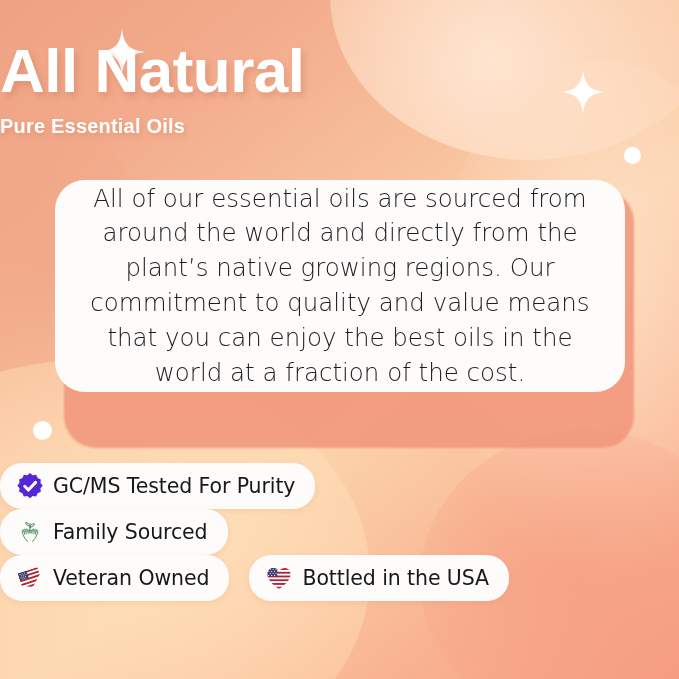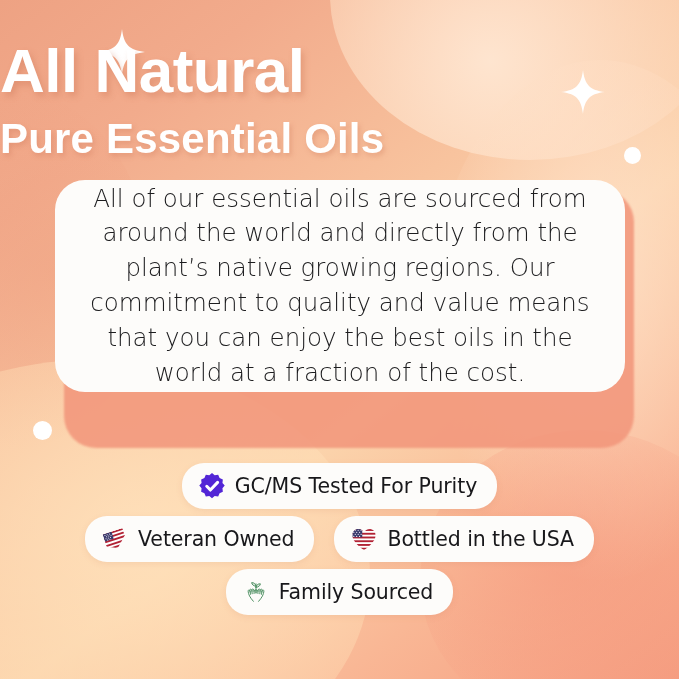--- a/index.html
+++ b/index.html
@@ -80,21 +80,21 @@
   .title {
     font-size: 62px;
     font-weight: 700;
     letter-spacing: -0.5px;
     color: #ffffff;
     line-height: 1.05;
     margin: 0;
     text-shadow: 3px 4px 6px rgba(205,120,88,0.42);
   }
   .subtitle {
-    font-size: 42px;
+    font-size: 20px;
     font-weight: 600;
     color: #ffffff;
     letter-spacing: 0.2px;
     margin: 12px 0 0 0;
     text-shadow: 2px 3px 5px rgba(205,120,88,0.36);
   }
 
   
   .card-shadow {
     position: absolute;
@@ -132,23 +132,21 @@
   }
 
   
   .badges {
     position: absolute;
     left: 0; right: 0;
     top: 463px;
   }
   .badge-row {
     display: flex;
-    justify-content: center;
     gap: 20px;
-    margin-bottom: 7px;
   }
   .badge {
     display: inline-flex;
     align-items: center;
     gap: 9px;
     background: #fdfcfa;
     border-radius: 22px;
     padding: 9px 20px 9px 16px;
     box-shadow: 0 2px 6px rgba(196,114,86,0.13);
   }
@@ -207,20 +205,48 @@
 
     <div class="badge-row">
       <div class="badge">
         <span class="badge-icon">
           <svg viewBox="0 0 48 48" aria-hidden="true">
             <path d="M24 1.5 l4.6 3.9 6-0.7 2.4 5.6 5.6 2.4 -0.7 6 3.9 4.6 -3.9 4.6 0.7 6 -5.6 2.4 -2.4 5.6 -6-0.7 -4.6 3.9 -4.6-3.9 -6 0.7 -2.4-5.6 -5.6-2.4 0.7-6 -3.9-4.6 3.9-4.6 -0.7-6 5.6-2.4 2.4-5.6 6 0.7z" fill="#5326d6"></path>
             <path d="M15 24.5 l6.2 6.4 L33.6 17.8" fill="none" stroke="#ffffff" stroke-width="5.2" stroke-linecap="round" stroke-linejoin="round"></path>
           </svg>
         </span>
         <span class="badge-label">GC/MS Tested For Purity</span>
+      </div>
+    </div>
+
+    <div class="badge-row">
+      <div class="badge">
+        <span class="badge-icon">
+          <svg viewBox="0 0 48 48" aria-hidden="true">
+            <g fill="none" stroke="#4f9163" stroke-width="1.7" stroke-linecap="round" stroke-linejoin="round">
+
+              <path d="M24 22 V10"></path>
+
+              <path d="M24 14 C20 14 17 11.5 16.5 8 C20.5 7.6 23.6 10 24 14 Z" fill="#4f9163" fill-opacity="0.18"></path>
+
+              <path d="M24 16 C28 16 31 13.5 31.5 10 C27.5 9.6 24.4 12 24 16 Z" fill="#4f9163" fill-opacity="0.18"></path>
+
+              <path d="M19.5 40 C17 37 14.5 34 13 31 C11.5 28 10.5 25 10.5 22.5 C10.5 21 11.5 20.2 12.5 20.8 C13.4 21.4 14 22.8 14.4 24.4"></path>
+              <path d="M14.6 28 C14 25.6 13.5 23 13.6 20.6 C13.7 19.1 14.9 18.5 15.7 19.3 C16.4 20 16.8 21.4 17.1 23"></path>
+              <path d="M17.4 27 C17 24.6 16.9 22.2 17.3 20 C17.6 18.5 18.9 18.2 19.5 19.2 C20 20 20.2 21.4 20.3 23"></path>
+              <path d="M20.6 26.6 C20.6 24.6 20.9 22.6 21.6 20.9 C22.2 19.6 23.4 19.7 23.7 21 C24 22.2 24 24 23.9 25.6"></path>
+
+              <path d="M28.5 40 C31 37 33.5 34 35 31 C36.5 28 37.5 25 37.5 22.5 C37.5 21 36.5 20.2 35.5 20.8 C34.6 21.4 34 22.8 33.6 24.4"></path>
+              <path d="M33.4 28 C34 25.6 34.5 23 34.4 20.6 C34.3 19.1 33.1 18.5 32.3 19.3 C31.6 20 31.2 21.4 30.9 23"></path>
+              <path d="M30.6 27 C31 24.6 31.1 22.2 30.7 20 C30.4 18.5 29.1 18.2 28.5 19.2 C28 20 27.8 21.4 27.7 23"></path>
+              <path d="M27.4 26.6 C27.4 24.6 27.1 22.6 26.4 20.9 C25.8 19.6 24.6 19.7 24.3 21 C24 22.2 24 24 24.1 25.6"></path>
+            </g>
+          </svg>
+        </span>
+        <span class="badge-label">Family Sourced</span>
       </div>
     </div>
 
     <div class="badge-row">
       <div class="badge">
         <span class="badge-icon">
           <svg viewBox="0 0 48 48" aria-hidden="true">
             <g transform="rotate(-18 24 24)">
               <clipPath id="vflag">
                 <path d="M6 10 h36 v13 l-18 17 -18 -8 z"></path>
@@ -284,42 +310,14 @@
                   <circle cx="11.5" cy="19.5" r="1"></circle>
                   <circle cx="16.5" cy="19.5" r="1"></circle>
               </g>
             </g>
           </svg>
         </span>
         <span class="badge-label">Bottled in the USA</span>
       </div>
     </div>
 
-    <div class="badge-row">
-      <div class="badge">
-        <span class="badge-icon">
-          <svg viewBox="0 0 48 48" aria-hidden="true">
-            <g fill="none" stroke="#4f9163" stroke-width="1.7" stroke-linecap="round" stroke-linejoin="round">
-
-              <path d="M24 22 V10"></path>
-
-              <path d="M24 14 C20 14 17 11.5 16.5 8 C20.5 7.6 23.6 10 24 14 Z" fill="#4f9163" fill-opacity="0.18"></path>
-
-              <path d="M24 16 C28 16 31 13.5 31.5 10 C27.5 9.6 24.4 12 24 16 Z" fill="#4f9163" fill-opacity="0.18"></path>
-
-              <path d="M19.5 40 C17 37 14.5 34 13 31 C11.5 28 10.5 25 10.5 22.5 C10.5 21 11.5 20.2 12.5 20.8 C13.4 21.4 14 22.8 14.4 24.4"></path>
-              <path d="M14.6 28 C14 25.6 13.5 23 13.6 20.6 C13.7 19.1 14.9 18.5 15.7 19.3 C16.4 20 16.8 21.4 17.1 23"></path>
-              <path d="M17.4 27 C17 24.6 16.9 22.2 17.3 20 C17.6 18.5 18.9 18.2 19.5 19.2 C20 20 20.2 21.4 20.3 23"></path>
-              <path d="M20.6 26.6 C20.6 24.6 20.9 22.6 21.6 20.9 C22.2 19.6 23.4 19.7 23.7 21 C24 22.2 24 24 23.9 25.6"></path>
-
-              <path d="M28.5 40 C31 37 33.5 34 35 31 C36.5 28 37.5 25 37.5 22.5 C37.5 21 36.5 20.2 35.5 20.8 C34.6 21.4 34 22.8 33.6 24.4"></path>
-              <path d="M33.4 28 C34 25.6 34.5 23 34.4 20.6 C34.3 19.1 33.1 18.5 32.3 19.3 C31.6 20 31.2 21.4 30.9 23"></path>
-              <path d="M30.6 27 C31 24.6 31.1 22.2 30.7 20 C30.4 18.5 29.1 18.2 28.5 19.2 C28 20 27.8 21.4 27.7 23"></path>
-              <path d="M27.4 26.6 C27.4 24.6 27.1 22.6 26.4 20.9 C25.8 19.6 24.6 19.7 24.3 21 C24 22.2 24 24 24.1 25.6"></path>
-            </g>
-          </svg>
-        </span>
-        <span class="badge-label">Family Sourced</span>
-      </div>
-    </div>
-
   </div>
 </div>
 
 </body></html>

